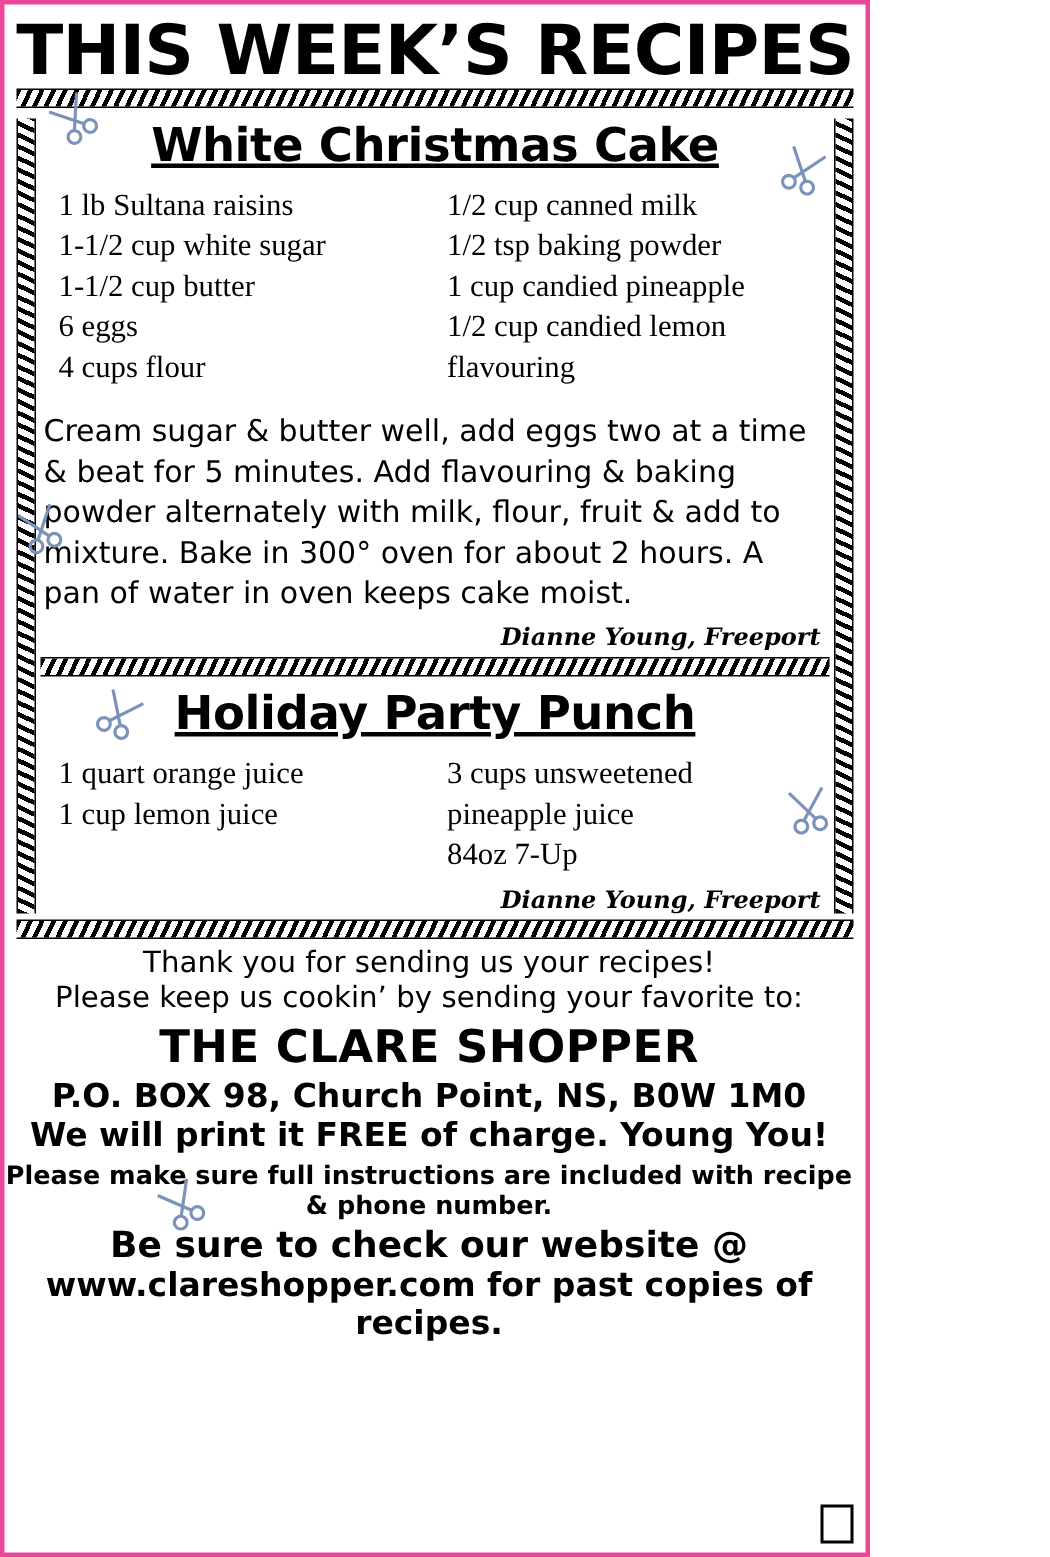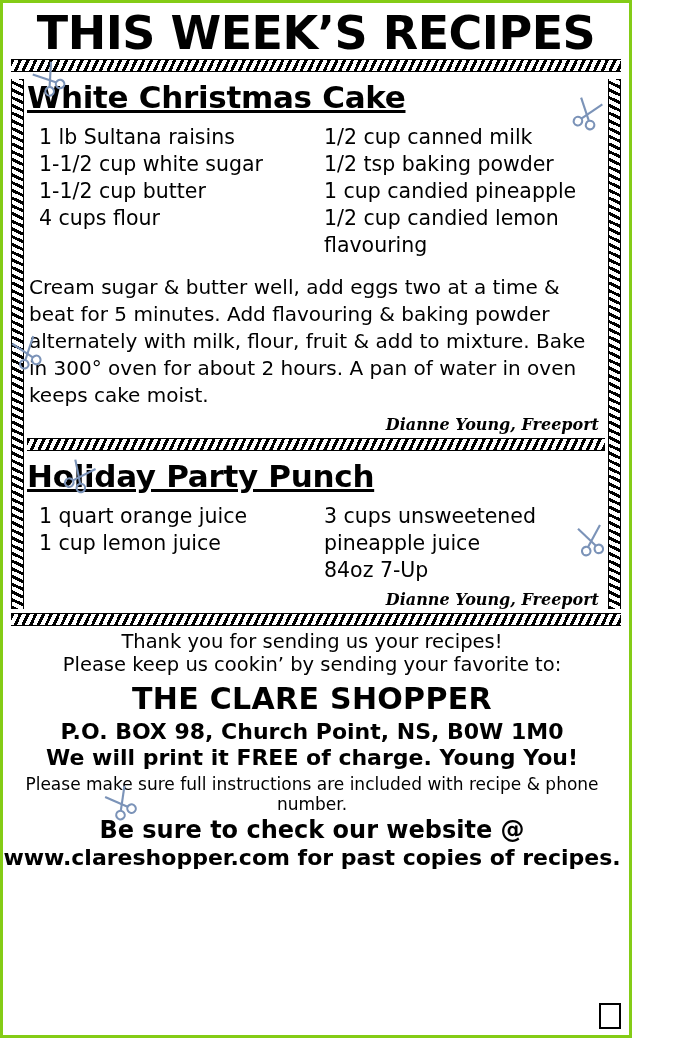--- a/index.html
+++ b/index.html
@@ -9,24 +9,24 @@
   }
   body {
     width: 700px;
     height: 1038px;
     font-family: "DejaVu Sans", sans-serif;
     color: #000;
     overflow: hidden;
   }
   .page {
     position: relative;
-    width: 632px;
+    width: 580px;
     height: 1038px;
     box-sizing: border-box;
-    border: 3px solid #84cc16;
+    border: 3px solid #ec4899;
     background: #fff;
   }
 
   
   .masthead {
     text-align: center;
     font-family: "DejaVu Sans", sans-serif;
     font-weight: bold;
     font-size: 46px;
     letter-spacing: -0.5px;
@@ -66,31 +66,32 @@
   }
   .coupon-inner {
     position: relative;
     padding: 0 16px;
   }
   .coupon-left  { left: 0; }
   .coupon-right { right: 0; }
 
   
   .recipe-title {
-    text-align: left;
+    text-align: center;
     font-weight: bold;
     font-size: 31px;
     text-decoration: underline;
     margin: 7px 0 9px 0;
     letter-spacing: -0.3px;
   }
   .cols {
     display: flex;
     font-size: 20.5px;
     line-height: 1.32;
+    font-family: Liberation Serif, serif;
   }
   .col {
     flex: 1 1 50%;
     padding-left: 12px;
     box-sizing: border-box;
   }
   .col.right { padding-left: 8px; }
   .ing { white-space: pre; }
   .method {
     font-size: 20px;
@@ -132,20 +133,21 @@
     text-align: center;
   }
   .f-free {
     font-weight: bold;
     font-size: 22px;
     margin-top: 1px;
   }
   .f-note {
     font-size: 17px;
     margin-top: 4px;
+    font-weight: bold;
   }
   .f-website1 {
     font-weight: bold;
     font-size: 24px;
     margin-top: 2px;
   }
   .f-website2 {
     font-weight: bold;
     font-size: 22px;
     margin-top: 1px;
@@ -187,20 +189,21 @@
 
       <div class="coupon-inner">
 
         <div>
           <div class="recipe-title">White Christmas Cake</div>
           <div class="cols">
             <div class="col left">
               <div class="ing">1 lb Sultana raisins</div>
               <div class="ing">1-1/2 cup white sugar</div>
               <div class="ing">1-1/2 cup butter</div>
+              <div class="ing">6 eggs</div>
               <div class="ing">4 cups flour</div>
             </div>
             <div class="col right">
               <div class="ing">1/2 cup canned milk</div>
               <div class="ing">1/2 tsp baking powder</div>
               <div class="ing">1 cup candied pineapple</div>
               <div class="ing">1/2 cup candied lemon</div>
               <div class="ing">flavouring</div>
             </div>
           </div>

